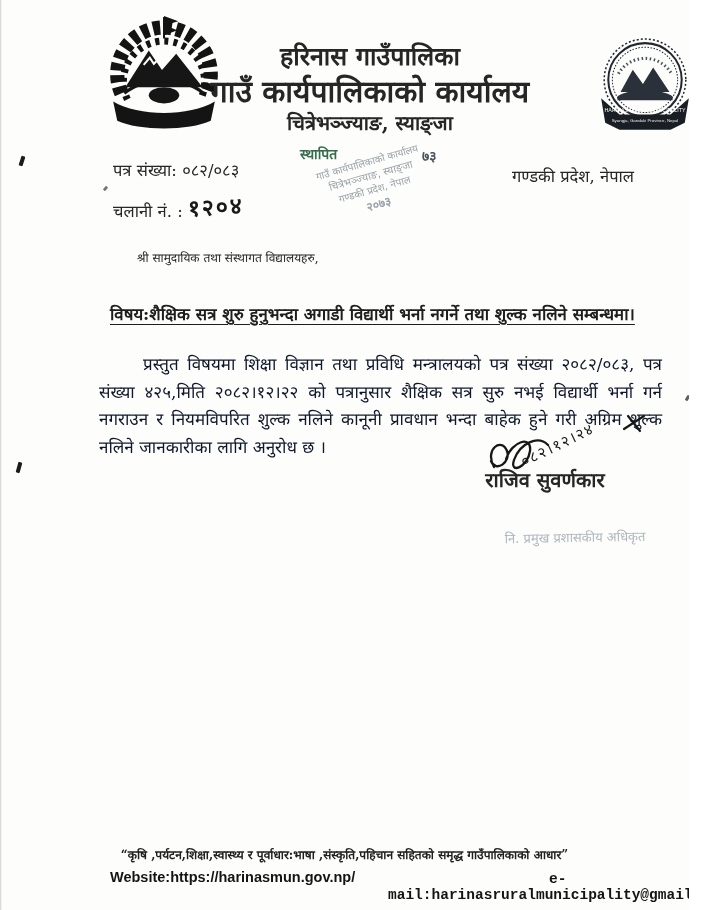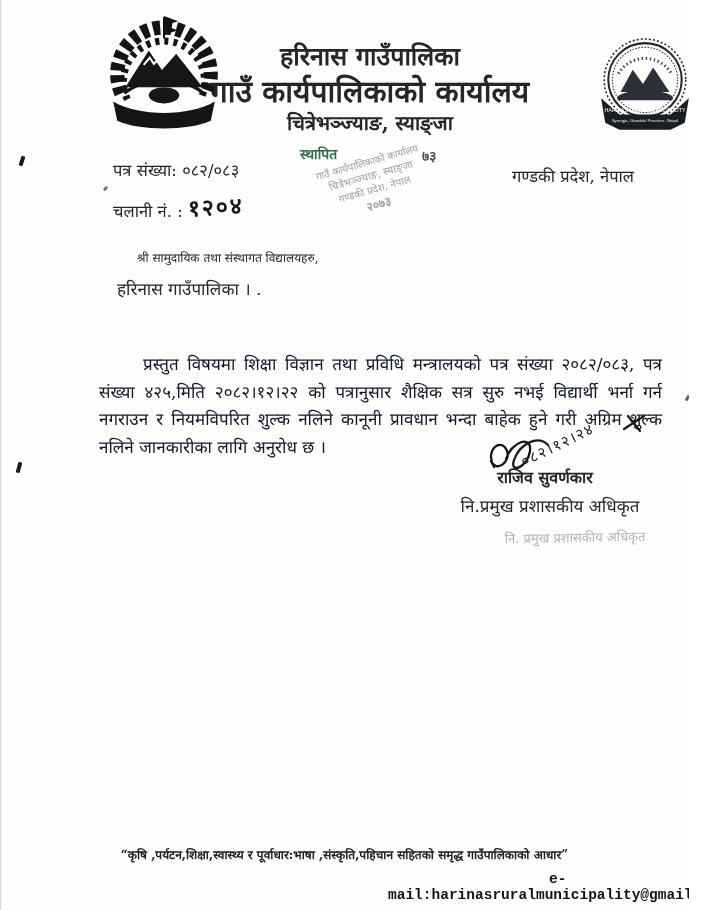--- a/index.html
+++ b/index.html
@@ -52,21 +52,21 @@
     text-decoration:underline;text-underline-offset:4px;
     color:#1e1e1e;
   }
   .body-par{
     position:absolute;left:99px;top:334px;width:563px;
     font-size:17px;line-height:27.6px;text-align:justify;text-indent:44px;
     color:#0f172a;
   }
   
   .sig-squiggle{position:absolute;left:478px;top:413px;width:178px;height:72px;}
-  .sig-name{position:absolute;left:420px;top:466px;width:250px;text-align:center;font-size:16px;font-weight:600;}
+  .sig-name{position:absolute;left:420px;top:466px;width:250px;text-align:center;font-size:20px;font-weight:600;}
   .sig-title{position:absolute;left:420px;top:494px;width:260px;text-align:center;font-size:17px;}
   .sig-stamp-faint{
     position:absolute;left:470px;top:528px;width:210px;text-align:center;
     font-size:13px;color:#9aa6ad;opacity:.8;transform:rotate(-1deg);
     font-family:"DejaVu Sans", sans-serif;
   }
   
   .motto{position:absolute;left:0;top:846px;width:100%;text-align:center;font-size:12px;font-weight:600;color:#1f1f1f;}
   .site{position:absolute;left:110px;top:869px;font-size:14.5px;font-weight:700;font-family:"Liberation Sans", sans-serif;color:#141414;}
   .mail{position:absolute;left:388px;top:871px;font-size:14.5px;font-weight:600;font-family:Liberation Mono, monospace;color:#141414;text-align:center;}
@@ -125,34 +125,34 @@
   </div>
 
   <div class="letter-no">पत्र संख्या: ०८२/०८३</div>
   <div class="chalani">
     <span>चलानी नं. :</span>
     <span class="chalani-hand">१२०४</span>
   </div>
   <div class="province">गण्डकी प्रदेश, नेपाल</div>
 
   <div class="addr1">श्री सामुदायिक तथा संस्थागत विद्यालयहरु,</div>
-  <div class="addr2">हरिनास गाउँपालिका । .</div>
 
+  <div class="subject">विषय:शैक्षिक सत्र शुरु हुनुभन्दा अगाडी विद्यार्थी भर्ना नगर्ने तथा शुल्क नलिने सम्बन्धमा।</div>
 
   <p class="body-par">प्रस्तुत विषयमा शिक्षा विज्ञान तथा प्रविधि मन्त्रालयको पत्र संख्या २०८२/०८३, पत्र संख्या ४२५,मिति २०८२।१२।२२ को पत्रानुसार शैक्षिक सत्र सुरु नभई विद्यार्थी भर्ना गर्न नगराउन र नियमविपरित शुल्क नलिने कानूनी प्रावधान भन्दा बाहेक हुने गरी अग्रिम शुल्क नलिने जानकारीका लागि अनुरोध छ ।</p>
 
   <svg class="sig-squiggle" viewBox="0 0 178 72" aria-hidden="true">
     <path d="M16,54 C6,36 24,24 29,38 C33,49 18,60 13,48 M28,46 C34,28 54,22 52,38 C50,54 31,62 36,47 C42,30 60,22 70,32" fill="none" stroke="#171717" stroke-width="2.3" stroke-linecap="round"></path>
     <text x="46" y="54" font-size="15" fill="#171717" transform="rotate(-26 46 54)" style="letter-spacing:1.5px" font-family="DejaVu Sans, sans-serif">०८२।१२।२४</text>
     <path d="M146,16 L166,3 M150,3 L162,18" stroke="#171717" stroke-width="2.2" stroke-linecap="round"></path>
   </svg>
   <div class="sig-name">राजिव सुवर्णकार</div>
-  <div class="sig-title">नि.प्रमुख प्रशासकीय अधिकृत</div>
   <div class="sig-stamp-faint">नि. प्रमुख प्रशासकीय अधिकृत</div>
 
   <div class="motto">“कृषि ,पर्यटन,शिक्षा,स्वास्थ्य र पूर्वाधार:भाषा ,संस्कृति,पहिचान सहितको समृद्ध गाउँपालिकाको आधार”</div>
+  <div class="site">Website:https://harinasmun.gov.np/</div>
   <div class="mail">e-mail:harinasruralmunicipality@gmail.com</div>
 
   <span class="speck a"></span>
   <span class="speck b"></span>
   <span class="speck c"></span>
   <span class="speck d"></span>
 </div>
 
 </body></html>

